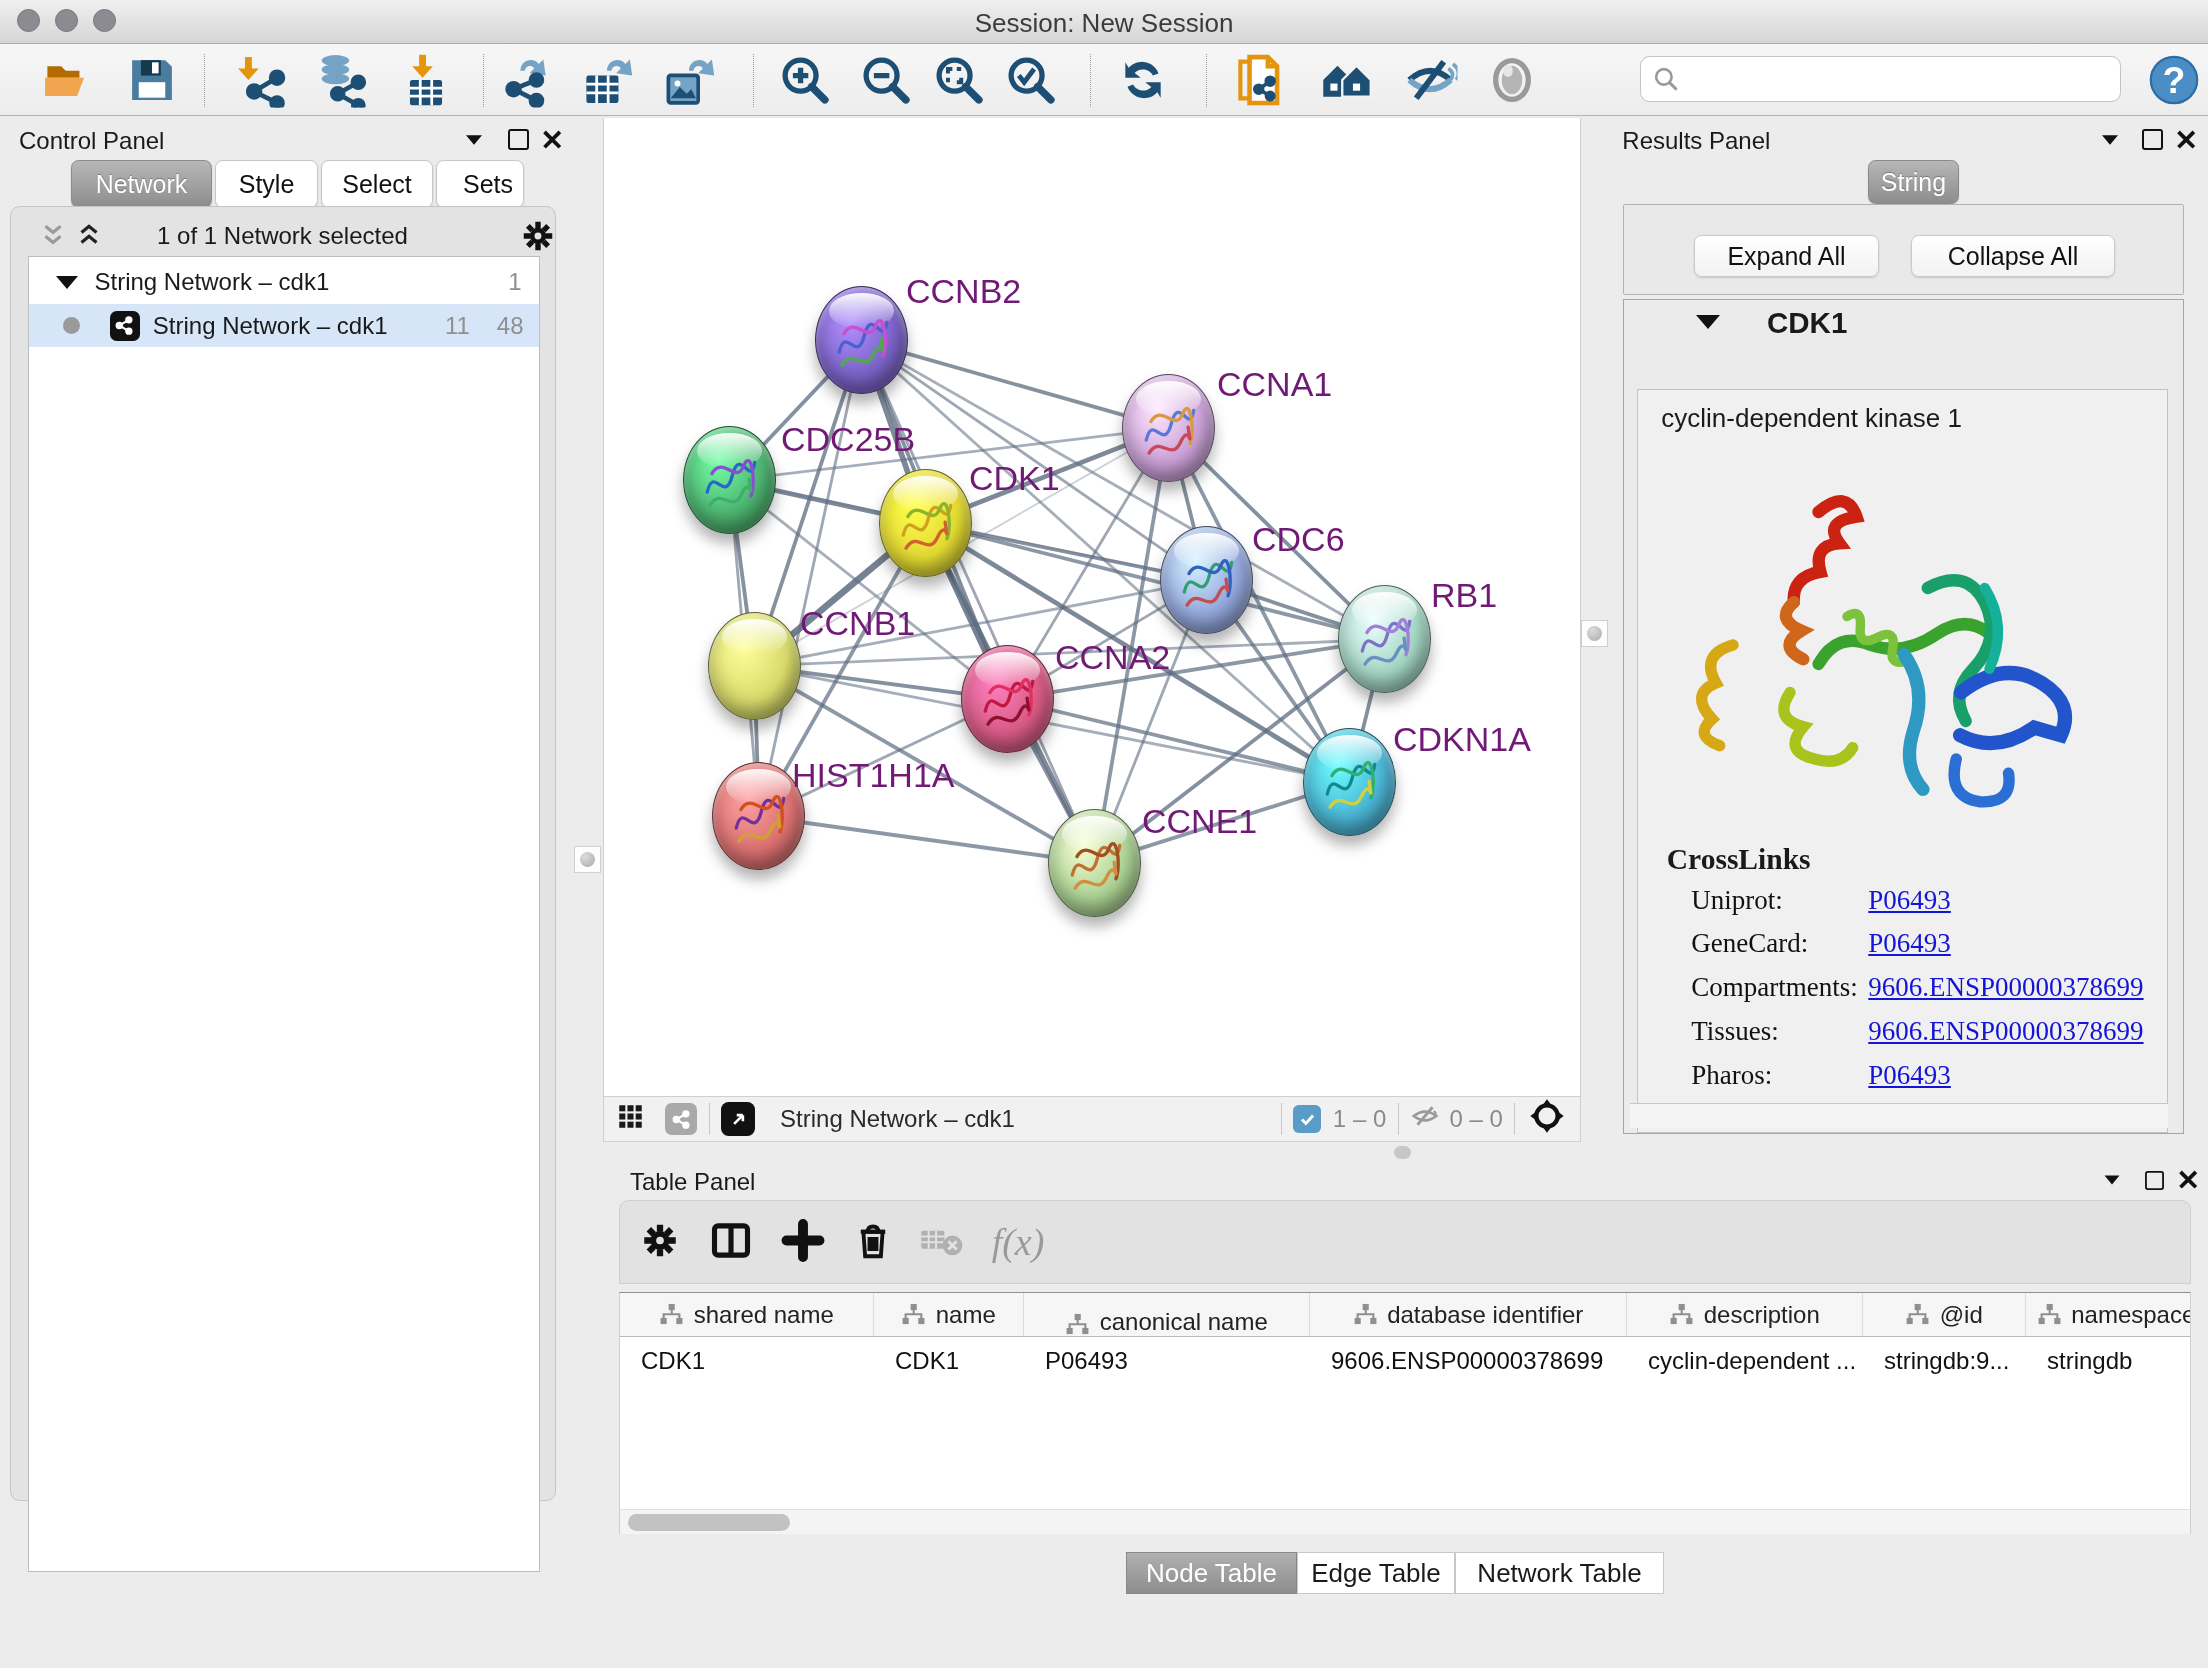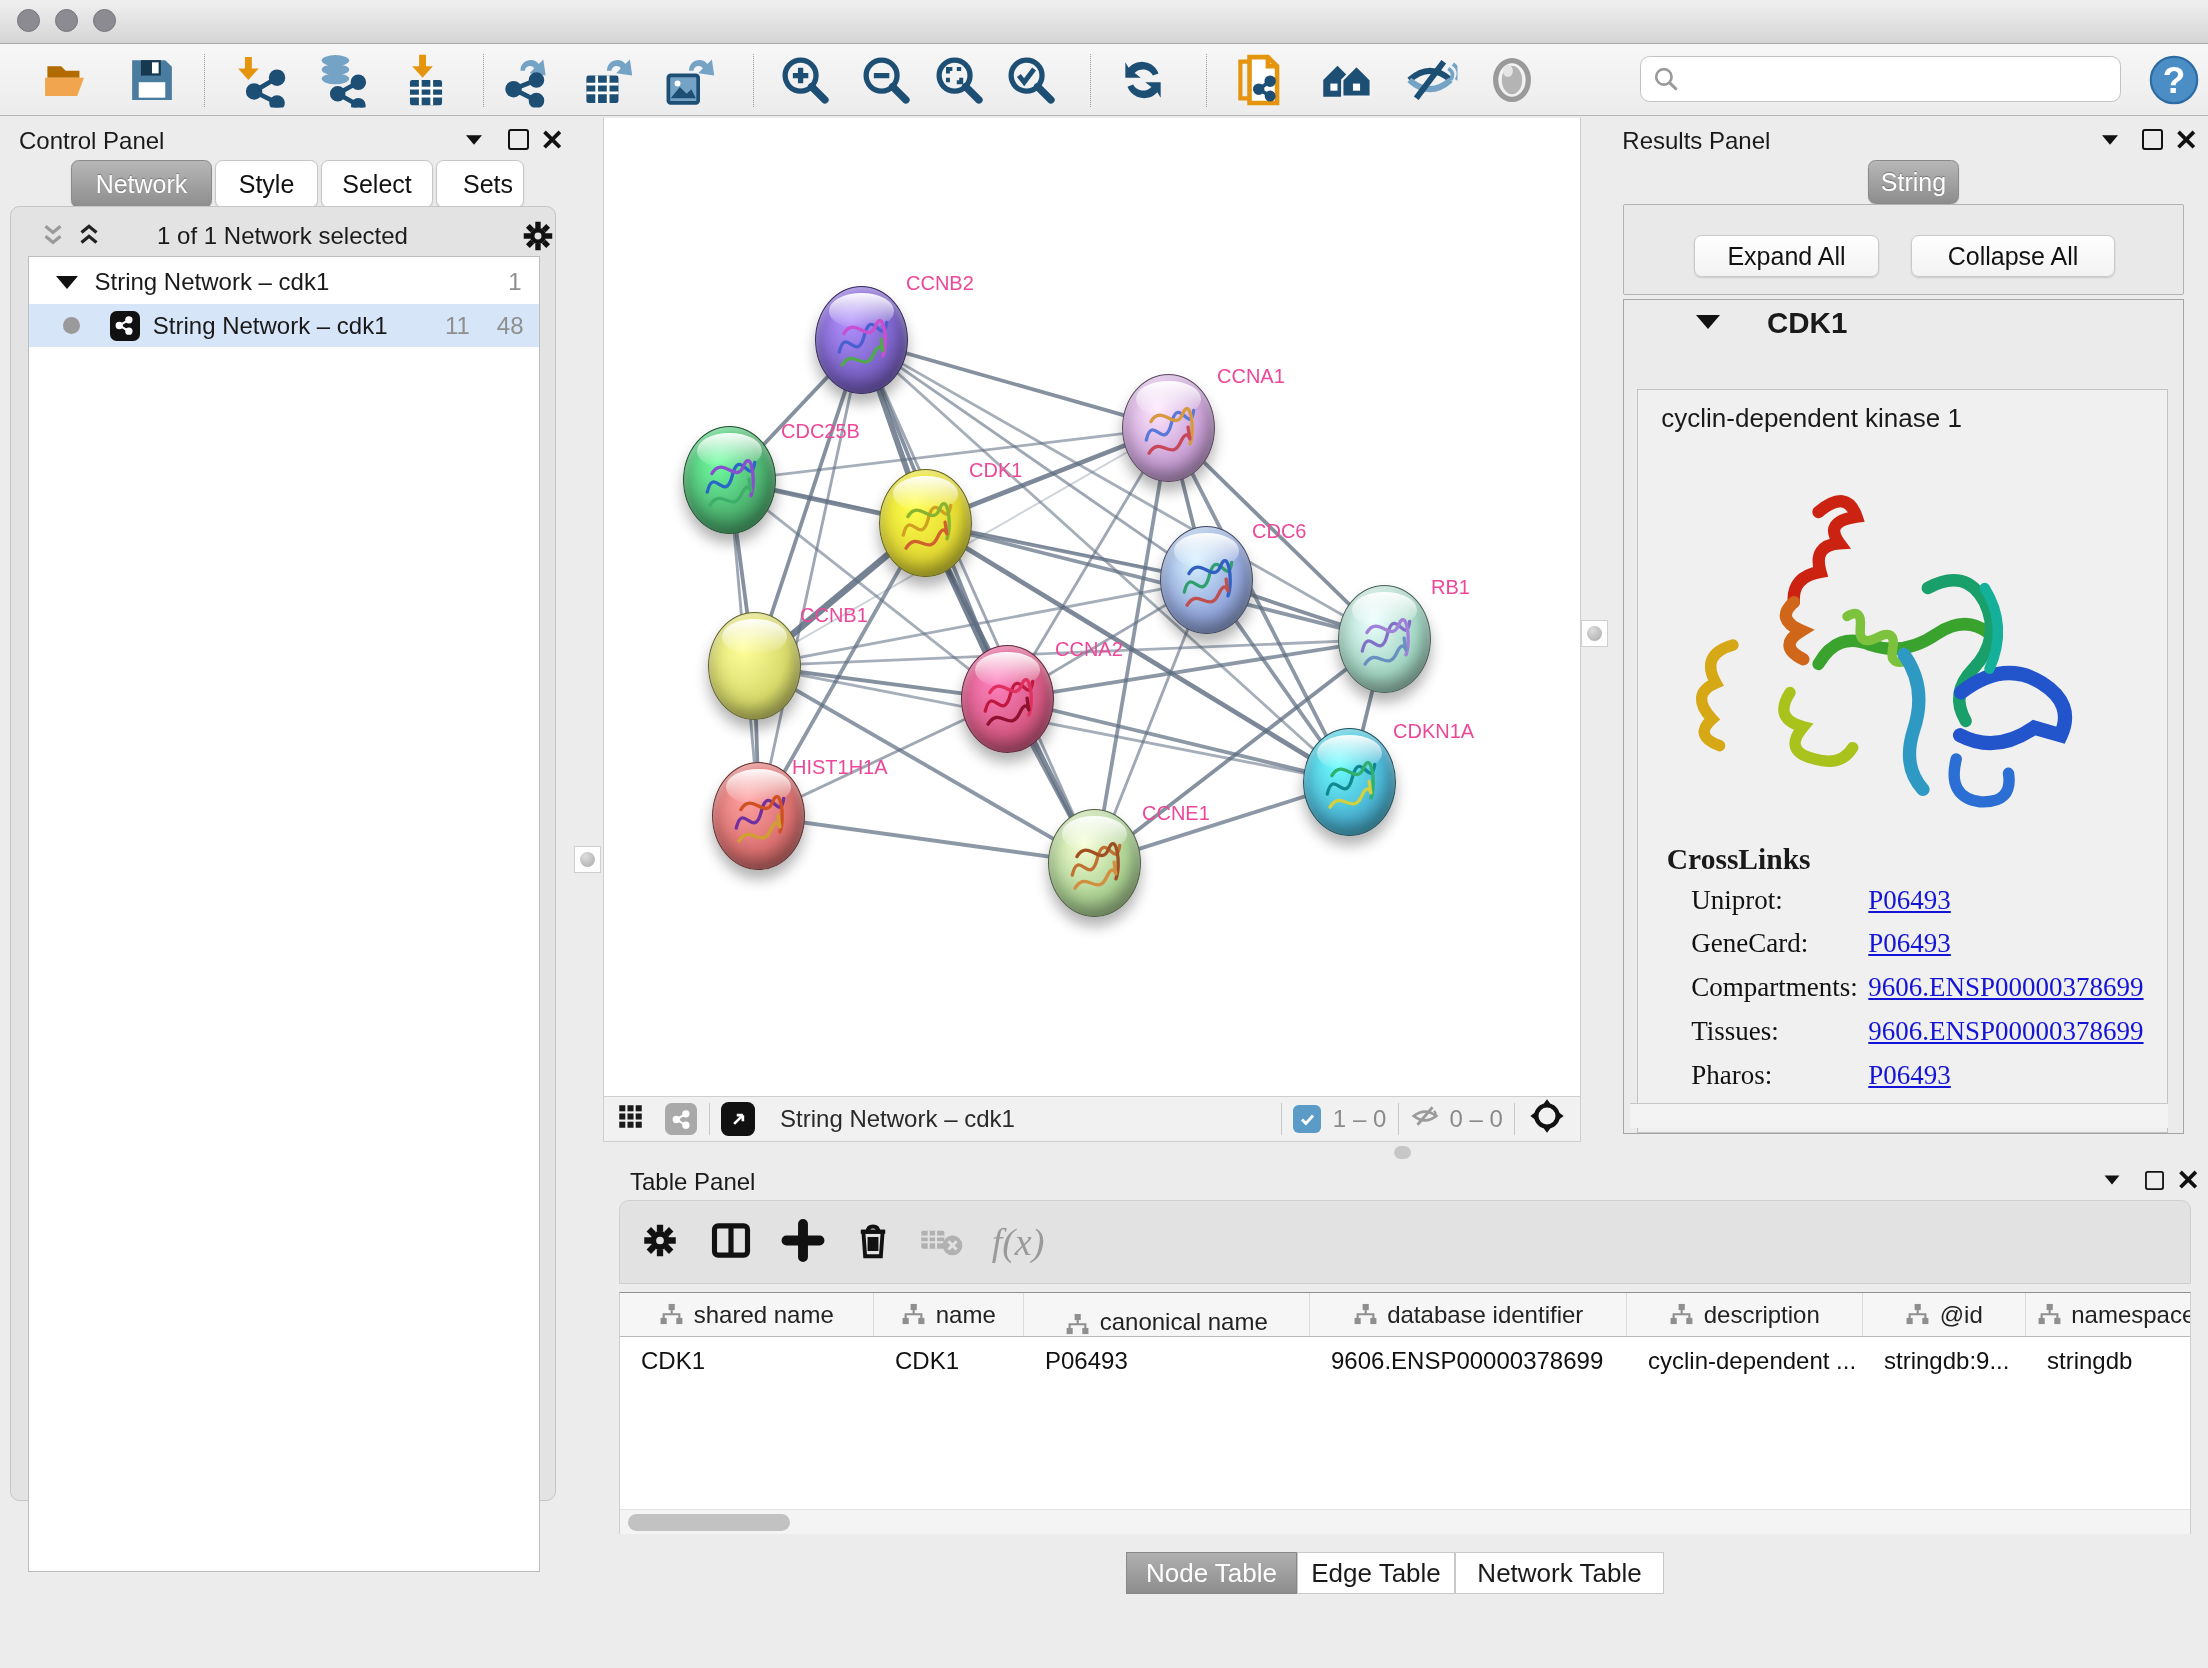--- a/index.html
+++ b/index.html
@@ -53,21 +53,21 @@
   .share-sq { width:30px; height:30px; background:#111; border-radius:6.7px; display:flex;
     align-items:center; justify-content:center; }
 
   
   .net-canvas { position:absolute; left:603px; top:118px; width:978px; height:978px;
     background:#fff; border-left:1px solid #cfcfcf; border-right:1px solid #cfcfcf; overflow:hidden; }
   .graph-node { position:absolute; width:93px; height:108px; border-radius:50%;
     box-shadow:0 9.5px 13.3px rgba(0,0,0,.30), inset 0 -9.5px 17px rgba(0,0,0,.28), inset 0 3.8px 7.6px rgba(255,255,255,.45); }
   .graph-node:before { content:""; position:absolute; left:14%; top:6%; width:72%; height:34%;
     border-radius:50%; background:linear-gradient(rgba(255,255,255,.95), rgba(255,255,255,0)); }
-  .graph-label { position:absolute; font-size:20px; color:#ec4899; white-space:nowrap; }
+  .graph-label { position:absolute; font-size:34px; color:#701a75; white-space:nowrap; }
   .net-footer { position:absolute; left:603px; top:1096px; width:978px; height:46px;
     background:#f1f1f1; border:1px solid #cfcfcf; border-left:1px solid #cfcfcf;
     display:flex; align-items:center; font-size:24px; color:#8a8a8a; }
   .nf-sep { width:0; height:32px; border-left:1px solid #c9c9c9; margin:0 11.4px; }
   .handle { position:absolute; width:27px; height:27px; background:#fdfdfd; border:1px solid #cfcfcf;
     display:flex; align-items:center; justify-content:center; }
   .handle i { width:15px; height:15px; border-radius:50%;
     background:radial-gradient(circle at 35% 30%, #dcdcdc, #a9a9a9); display:block; }
   .hdot { position:absolute; width:17px; height:13.3px; border-radius:7.6px; background:#c7c7c7; }
 
@@ -116,20 +116,21 @@
 </style>
 </head>
 <body>
 
 <div class="page">
 
   <div class="titlebar">
     <span class="tl-light" style="left:17px"></span>
     <span class="tl-light" style="left:55px"></span>
     <span class="tl-light" style="left:93px"></span>
+    <div class="tb-title">Session: New Session</div>
   </div>
 
   <div class="toolbar">
     <span class="tbtn" style="left:68px">
       <svg width="55" height="55" viewBox="0 0 24 24">
           <path d="M3 6 h6 l2 2 h6 v3 H3z" fill="#b36b00"></path>
           <path d="M2 11 h17 l-3 8 H2z" fill="#f2a54f"></path>
         </svg>
     </span>
     <span class="tbtn" style="left:152px">

